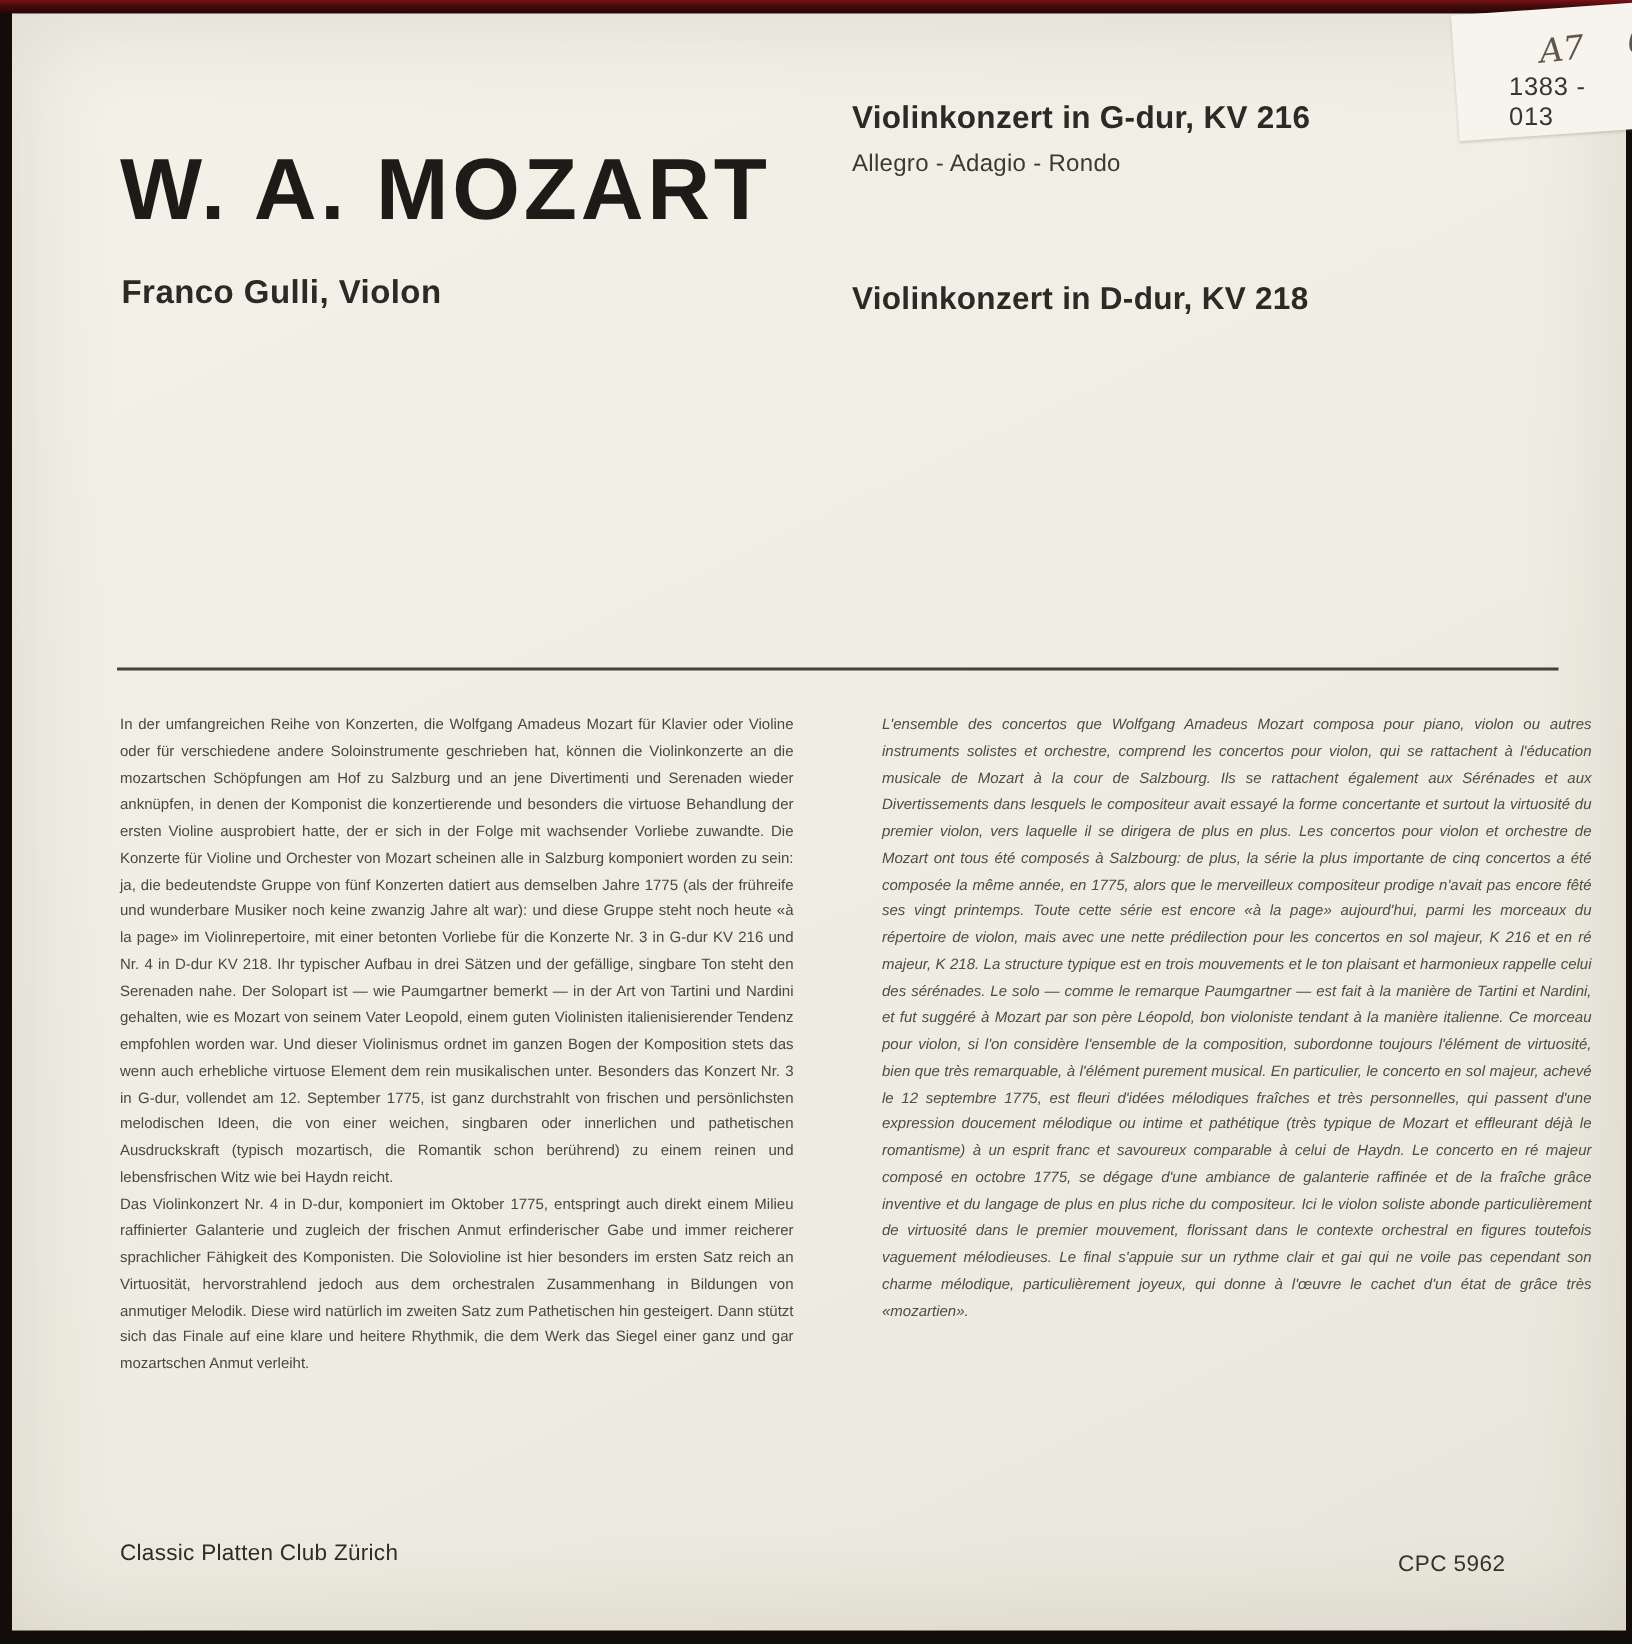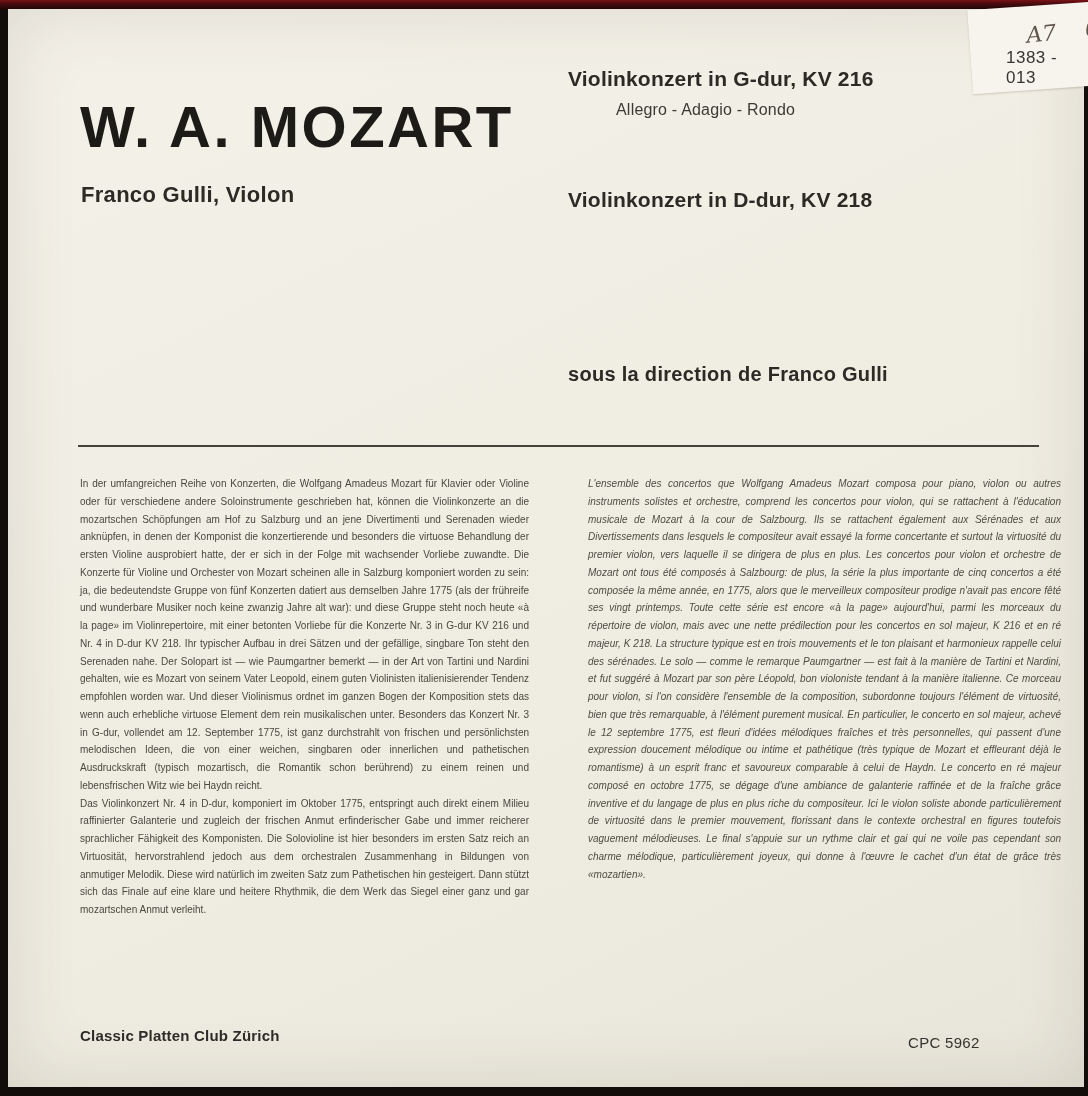--- a/index.html
+++ b/index.html
@@ -48,45 +48,45 @@
     font-size:22px;font-weight:bold;color:#2b2a25;letter-spacing:0.3px;text-align:right;
   }
   .work{position:absolute;left:560px;width:480px;}
   .work-1{top:55px;}
   .work-2{top:176px;}
   .work-title{
     font-size:21px;font-weight:bold;color:#2b2a25;
     line-height:30px;letter-spacing:0.2px;margin:0;
   }
   .movements{
-    font-size:16px;color:#3c3a34;margin-top:7px;letter-spacing:0.2px;margin-left:48px;
+    font-size:16px;color:#3c3a34;margin-top:7px;letter-spacing:0.2px;
   }
   .orchestra{
     position:absolute;left:560px;top:350px;
     font-size:20px;font-weight:bold;color:#2b2a25;
     line-height:30px;letter-spacing:0.3px;
   }
   .rule{
     position:absolute;left:70px;top:436px;width:961px;height:2px;
     background:#44423b;
   }
   .notes-col{
     position:absolute;top:466px;
     font-size:10px;line-height:17.75px;
     text-align:justify;color:#4a483f;
   }
   .notes-col p{margin:0;}
   #notes-german{left:72px;width:449px;}
   #notes-french{left:580px;width:473px;color:#4e4c43;font-style:italic;}
   .publisher{
     position:absolute;left:72px;top:1018px;
-    font-size:15px;font-weight:bold;color:#2e2c28;letter-spacing:0.2px;
+    font-size:15px;font-weight:normal;color:#2e2c28;letter-spacing:0.2px;
   }
   .catalog{
-    position:absolute;left:900px;top:1025px;
+    position:absolute;left:924px;top:1025px;
     font-size:15px;color:#35332e;letter-spacing:0.3px;
   }
 </style>
 </head>
 <body>
 
 <div id="photo">
   <div id="top-strip"></div>
 
   <div id="paper">
@@ -101,21 +101,20 @@
     <div class="work work-1">
       <p class="work-title">Violinkonzert in G-dur, KV 216</p>
       <div class="movements">Allegro - Adagio - Rondo</div>
     </div>
 
     <div class="work work-2">
       <p class="work-title">Violinkonzert in D-dur, KV 218</p>
     </div>
 
     <div class="orchestra">
-      <div>sous la direction de Franco Gulli</div>
     </div>
 
     <div class="rule"></div>
 
     <div id="notes-german" class="notes-col">
       <p>In der umfangreichen Reihe von Konzerten, die Wolfgang Amadeus Mozart für Klavier oder Violine oder für verschiedene andere Soloinstrumente geschrieben hat, können die Violinkonzerte an die mozartschen Schöpfungen am Hof zu Salzburg und an jene Divertimenti und Serenaden wieder anknüpfen, in denen der Komponist die konzertierende und besonders die virtuose Behandlung der ersten Violine ausprobiert hatte, der er sich in der Folge mit wachsender Vorliebe zuwandte. Die Konzerte für Violine und Orchester von Mozart scheinen alle in Salzburg komponiert worden zu sein: ja, die bedeutendste Gruppe von fünf Konzerten datiert aus demselben Jahre 1775 (als der frühreife und wunderbare Musiker noch keine zwanzig Jahre alt war): und diese Gruppe steht noch heute «à la page» im Violinrepertoire, mit einer betonten Vorliebe für die Konzerte Nr. 3 in G-dur KV 216 und Nr. 4 in D-dur KV 218. Ihr typischer Aufbau in drei Sätzen und der gefällige, singbare Ton steht den Serenaden nahe. Der Solopart ist — wie Paumgartner bemerkt — in der Art von Tartini und Nardini gehalten, wie es Mozart von seinem Vater Leopold, einem guten Violinisten italienisierender Tendenz empfohlen worden war. Und dieser Violinismus ordnet im ganzen Bogen der Komposition stets das wenn auch erhebliche virtuose Element dem rein musikalischen unter. Besonders das Konzert Nr. 3 in G-dur, vollendet am 12. September 1775, ist ganz durchstrahlt von frischen und persönlichsten melodischen Ideen, die von einer weichen, singbaren oder innerlichen und pathetischen Ausdruckskraft (typisch mozartisch, die Romantik schon berührend) zu einem reinen und lebensfrischen Witz wie bei Haydn reicht.</p>
       <p>Das Violinkonzert Nr. 4 in D-dur, komponiert im Oktober 1775, entspringt auch direkt einem Milieu raffinierter Galanterie und zugleich der frischen Anmut erfinderischer Gabe und immer reicherer sprachlicher Fähigkeit des Komponisten. Die Solovioline ist hier besonders im ersten Satz reich an Virtuosität, hervorstrahlend jedoch aus dem orchestralen Zusammenhang in Bildungen von anmutiger Melodik. Diese wird natürlich im zweiten Satz zum Pathetischen hin gesteigert. Dann stützt sich das Finale auf eine klare und heitere Rhythmik, die dem Werk das Siegel einer ganz und gar mozartschen Anmut verleiht.</p>
     </div>
 
     <div id="notes-french" class="notes-col">

